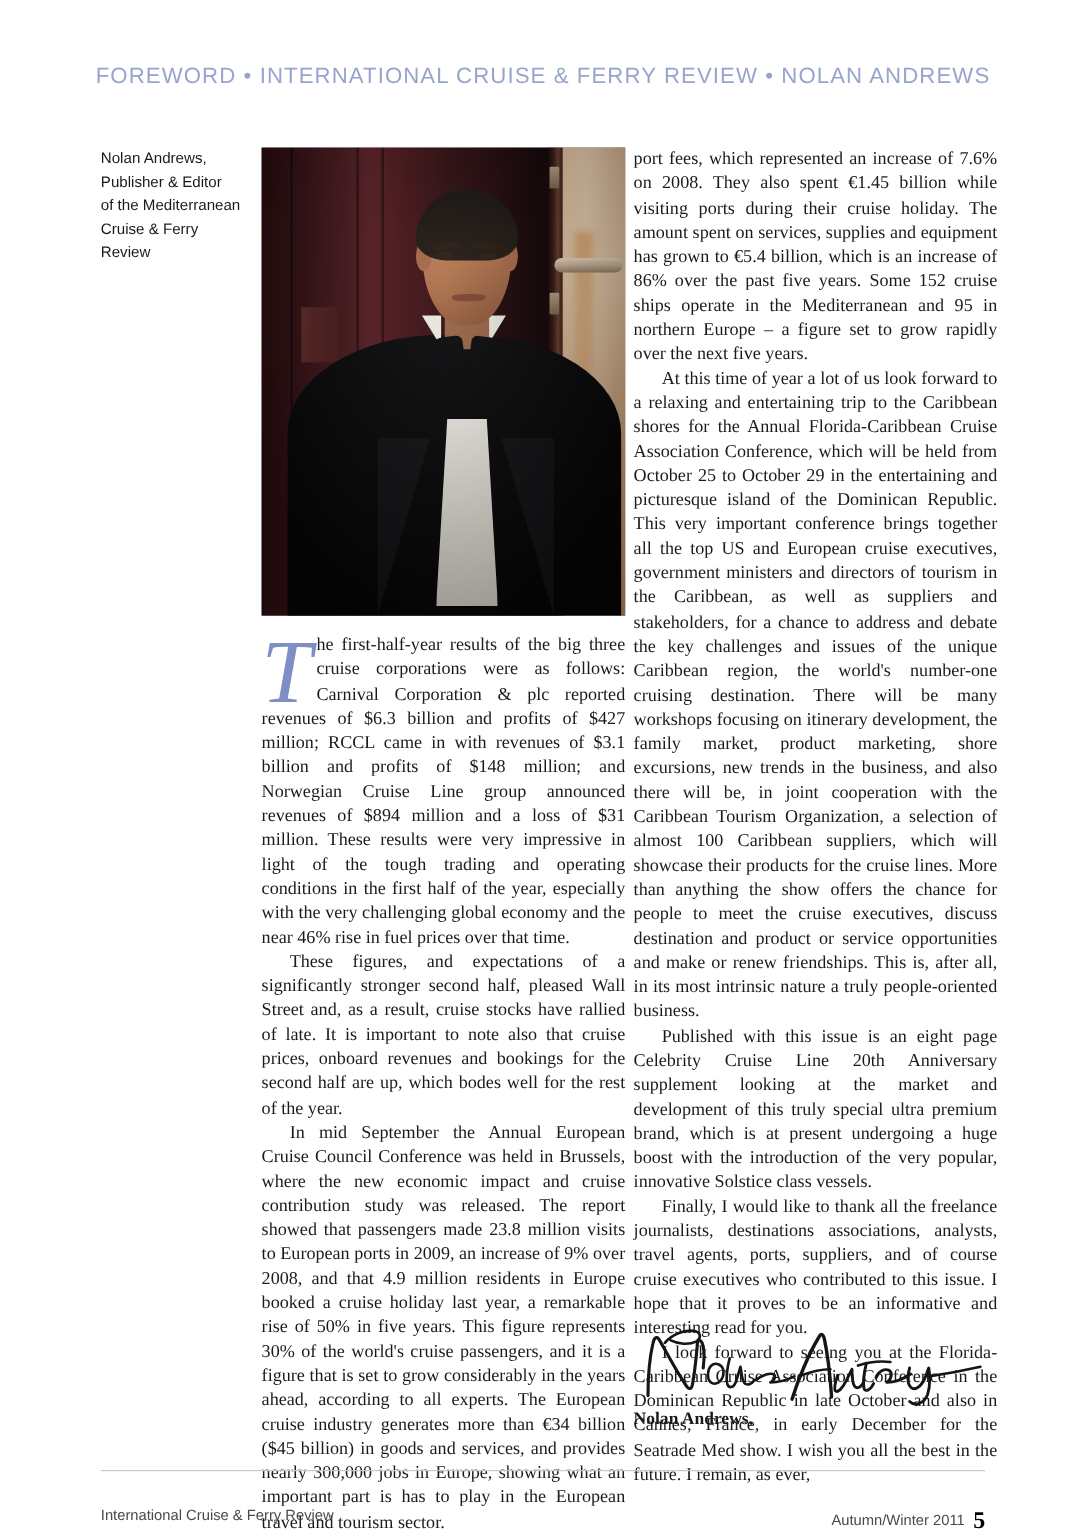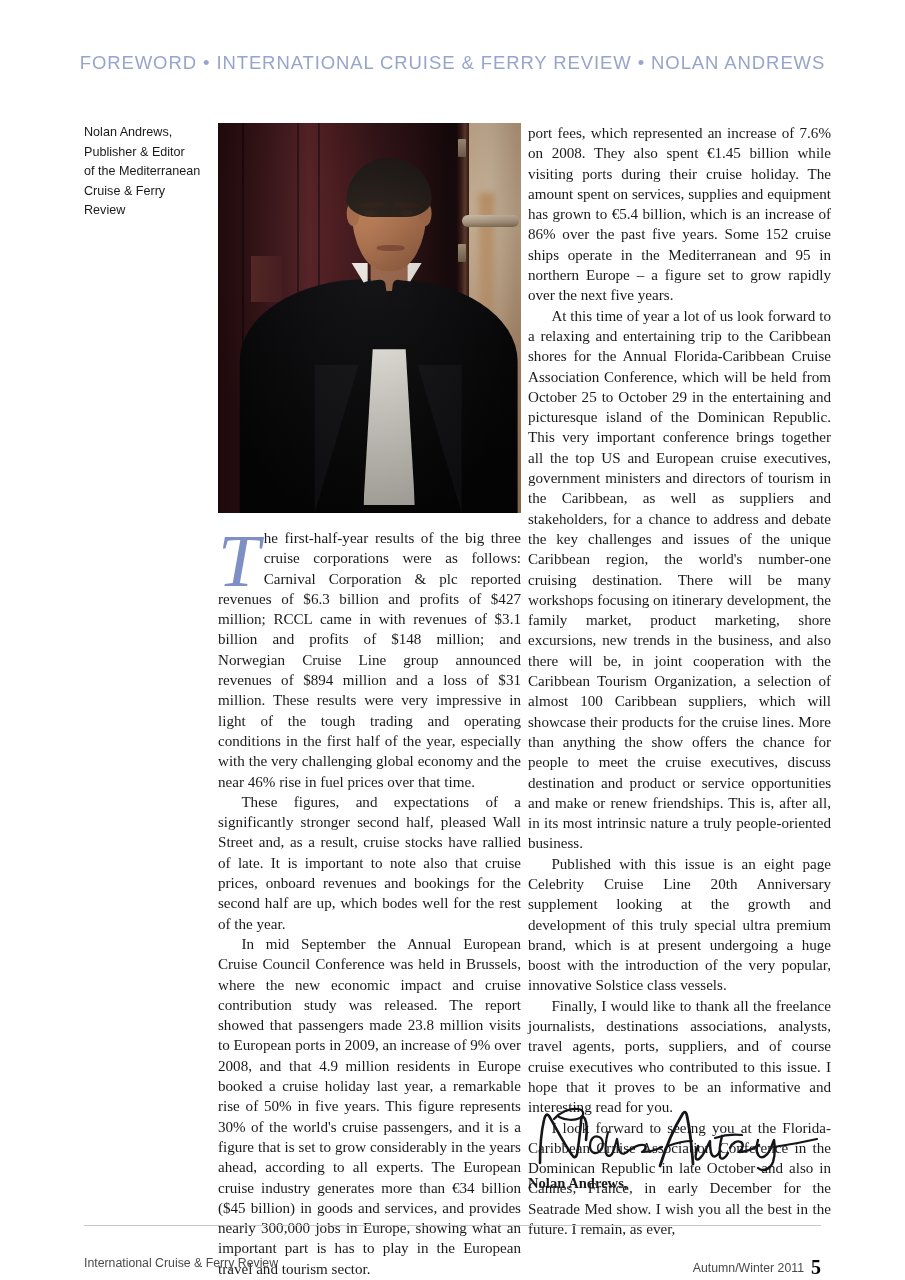--- a/index.html
+++ b/index.html
@@ -421,21 +421,21 @@
   <div class="col col-left">
     <p class="first"><span class="dropcap">T</span><span>he first-half-year results of the big three cruise corporations were as follows: Carnival Corporation &amp; plc reported revenues of $6.3 billion and profits of $427 million; RCCL came in with revenues of $3.1 billion and profits of $148 million; and Norwegian Cruise Line group announced revenues of $894 million and a loss of $31 million. These results were very impressive in light of the tough trading and operating conditions in the first half of the year, especially with the very challenging global economy and the near 46% rise in fuel prices over that time.</span></p>
     <p>These figures, and expectations of a significantly stronger second half, pleased Wall Street and, as a result, cruise stocks have rallied of late. It is important to note also that cruise prices, onboard revenues and bookings for the second half are up, which bodes well for the rest of the year.</p>
     <p>In mid September the Annual European Cruise Council Conference was held in Brussels, where the new economic impact and cruise contribution study was released. The report showed that passengers made 23.8 million visits to European ports in 2009, an increase of 9% over 2008, and that 4.9 million residents in Europe booked a cruise holiday last year, a remarkable rise of 50% in five years. This figure represents 30% of the world's cruise passengers, and it is a figure that is set to grow considerably in the years ahead, according to all experts. The European cruise industry generates more than €34 billion ($45 billion) in goods and services, and provides nearly 300,000 jobs in Europe, showing what an important part is has to play in the European travel and tourism sector.</p>
     <p>Passengers also spent €1.3 billion on services, including airfares, accommodation, tours, food and</p>
   </div>
 
   <div class="col col-right">
     <p class="first">port fees, which represented an increase of 7.6% on 2008. They also spent €1.45 billion while visiting ports during their cruise holiday. The amount spent on services, supplies and equipment has grown to €5.4 billion, which is an increase of 86% over the past five years. Some 152 cruise ships operate in the Mediterranean and 95 in northern Europe – a figure set to grow rapidly over the next five years.</p>
     <p>At this time of year a lot of us look forward to a relaxing and entertaining trip to the Caribbean shores for the Annual Florida-Caribbean Cruise Association Conference, which will be held from October 25 to October 29 in the entertaining and picturesque island of the Dominican Republic. This very important conference brings together all the top US and European cruise executives, government ministers and directors of tourism in the Caribbean, as well as suppliers and stakeholders, for a chance to address and debate the key challenges and issues of the unique Caribbean region, the world's number-one cruising destination. There will be many workshops focusing on itinerary development, the family market, product marketing, shore excursions, new trends in the business, and also there will be, in joint cooperation with the Caribbean Tourism Organization, a selection of almost 100 Caribbean suppliers, which will showcase their products for the cruise lines. More than anything the show offers the chance for people to meet the cruise executives, discuss destination and product or service opportunities and make or renew friendships. This is, after all, in its most intrinsic nature a truly people-oriented business.</p>
-    <p>Published with this issue is an eight page Celebrity Cruise Line 20th Anniversary supplement looking at the growth and development of this truly special ultra premium brand, which is at present undergoing a huge boost with the introduction of the very popular, innovative Solstice class vessels.</p>
+    <p>Published with this issue is an eight page Celebrity Cruise Line 20th Anniversary supplement looking at the market and development of this truly special ultra premium brand, which is at present undergoing a huge boost with the introduction of the very popular, innovative Solstice class vessels.</p>
     <p>Finally, I would like to thank all the freelance journalists, destinations associations, analysts, travel agents, ports, suppliers, and of course cruise executives who contributed to this issue. I hope that it proves to be an informative and interesting read for you.</p>
     <p>I look forward to seeing you at the Florida-Caribbean Cruise Association Conference in the Dominican Republic in late October and also in Cannes, France, in early December for the Seatrade Med show. I wish you all the best in the future. I remain, as ever,</p>
   </div>
 
   <div class="signature-block">
     <svg class="signature-svg" width="290" height="66" viewBox="0 0 290 66">
       <g fill="none" stroke="#15151a" stroke-linecap="round" stroke-linejoin="round">
         <path d="M8 57 C8 42 9 27 12 14 C13 9 15 7 17 10 C22 18 31 36 40 49 C42 52 44 52 45 48 C47 38 48 26 49 16 C49 11 51 9 53 13 C55 17 55 26 54 34" stroke-width="2.6"></path>
         <path d="M22 13 C28 6 38 2 46 3 C52 4 53 9 48 12 C42 15 33 14 27 11" stroke-width="2.2"></path>
         <path d="M58 40 C58 33 62 29 67 31 C72 33 72 41 68 45 C64 49 58 47 58 40 Z" stroke-width="2.2"></path>

